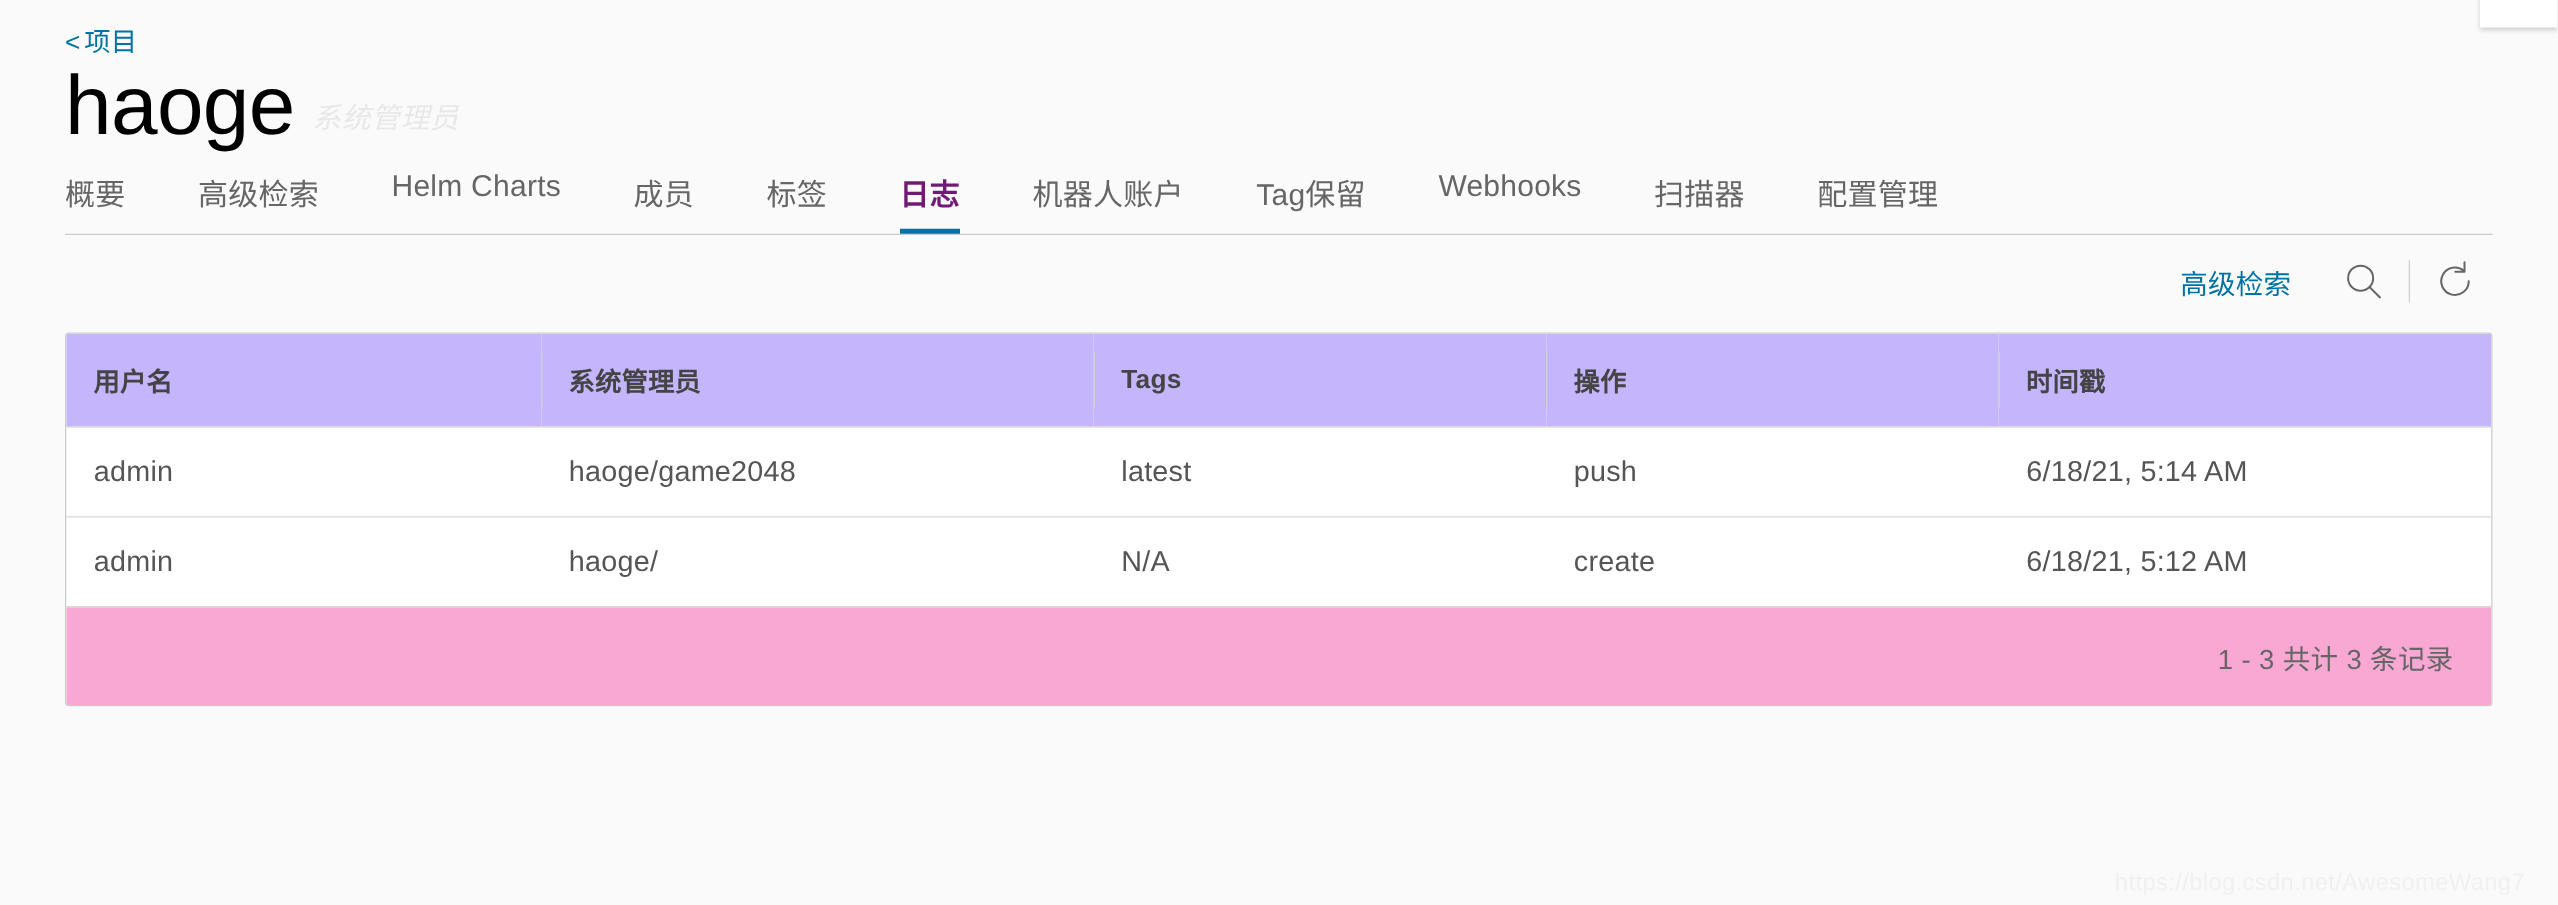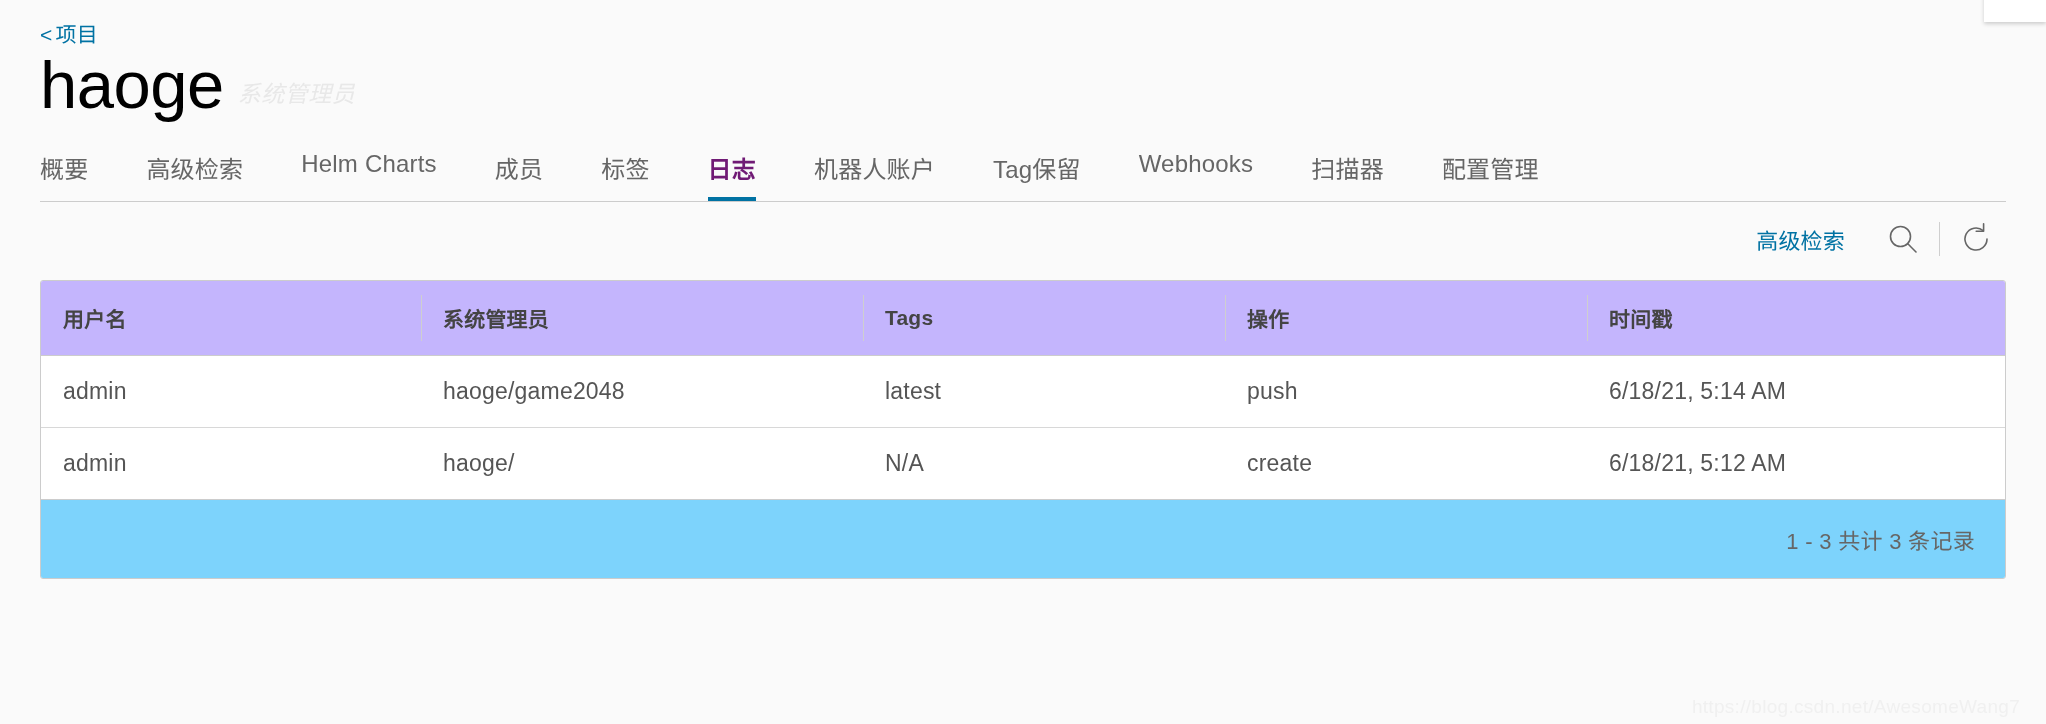--- a/index.html
+++ b/index.html
@@ -29,21 +29,21 @@
     box-shadow: 0 2px 4px rgba(0,0,0,0.18);
     z-index: 50;
   }
 
   
   .page {
     position: absolute;
     left: 0; top: 0;
     width: 2046px;
     height: 724px;
-    padding: 0 40px;
+    padding: 0 52px;
   }
 
   
   .breadcrumb {
     margin-top: 24px;
     font-size: 21px;
     color: #0072a3;
     letter-spacing: 0.2px;
     display: inline-block;
     cursor: pointer;
@@ -70,21 +70,21 @@
     font-style: italic;
     color: #e8e8e8;
     margin-left: 14px;
     margin-bottom: 9px;
     letter-spacing: 0.5px;
   }
 
   
   .tabbar {
     position: relative;
-    margin-top: 32px;
+    margin-top: 18px;
     height: 52px;
     display: flex;
     align-items: flex-start;
   }
   .tabbar::after {
     content: "";
     position: absolute;
     left: 0; right: 0; bottom: 0;
     height: 1px;
     background: #cccccc;
@@ -186,21 +186,21 @@
   tbody tr:last-child td { border-bottom: 1px solid #cccccc; }
 
   .col-user   { width: 380px; }
   .col-repo   { width: 442px; }
   .col-tags   { width: 362px; }
   .col-op     { width: 362px; }
   .col-time   { width: auto; }
 
   
   .grid-footer {
-    background: #7dd3fc;
+    background: #f9a8d4;
     height: 78px;
     display: flex;
     align-items: center;
     justify-content: flex-end;
     padding-right: 30px;
     font-size: 22px;
     color: #666666;
     letter-spacing: 0.3px;
   }
 

